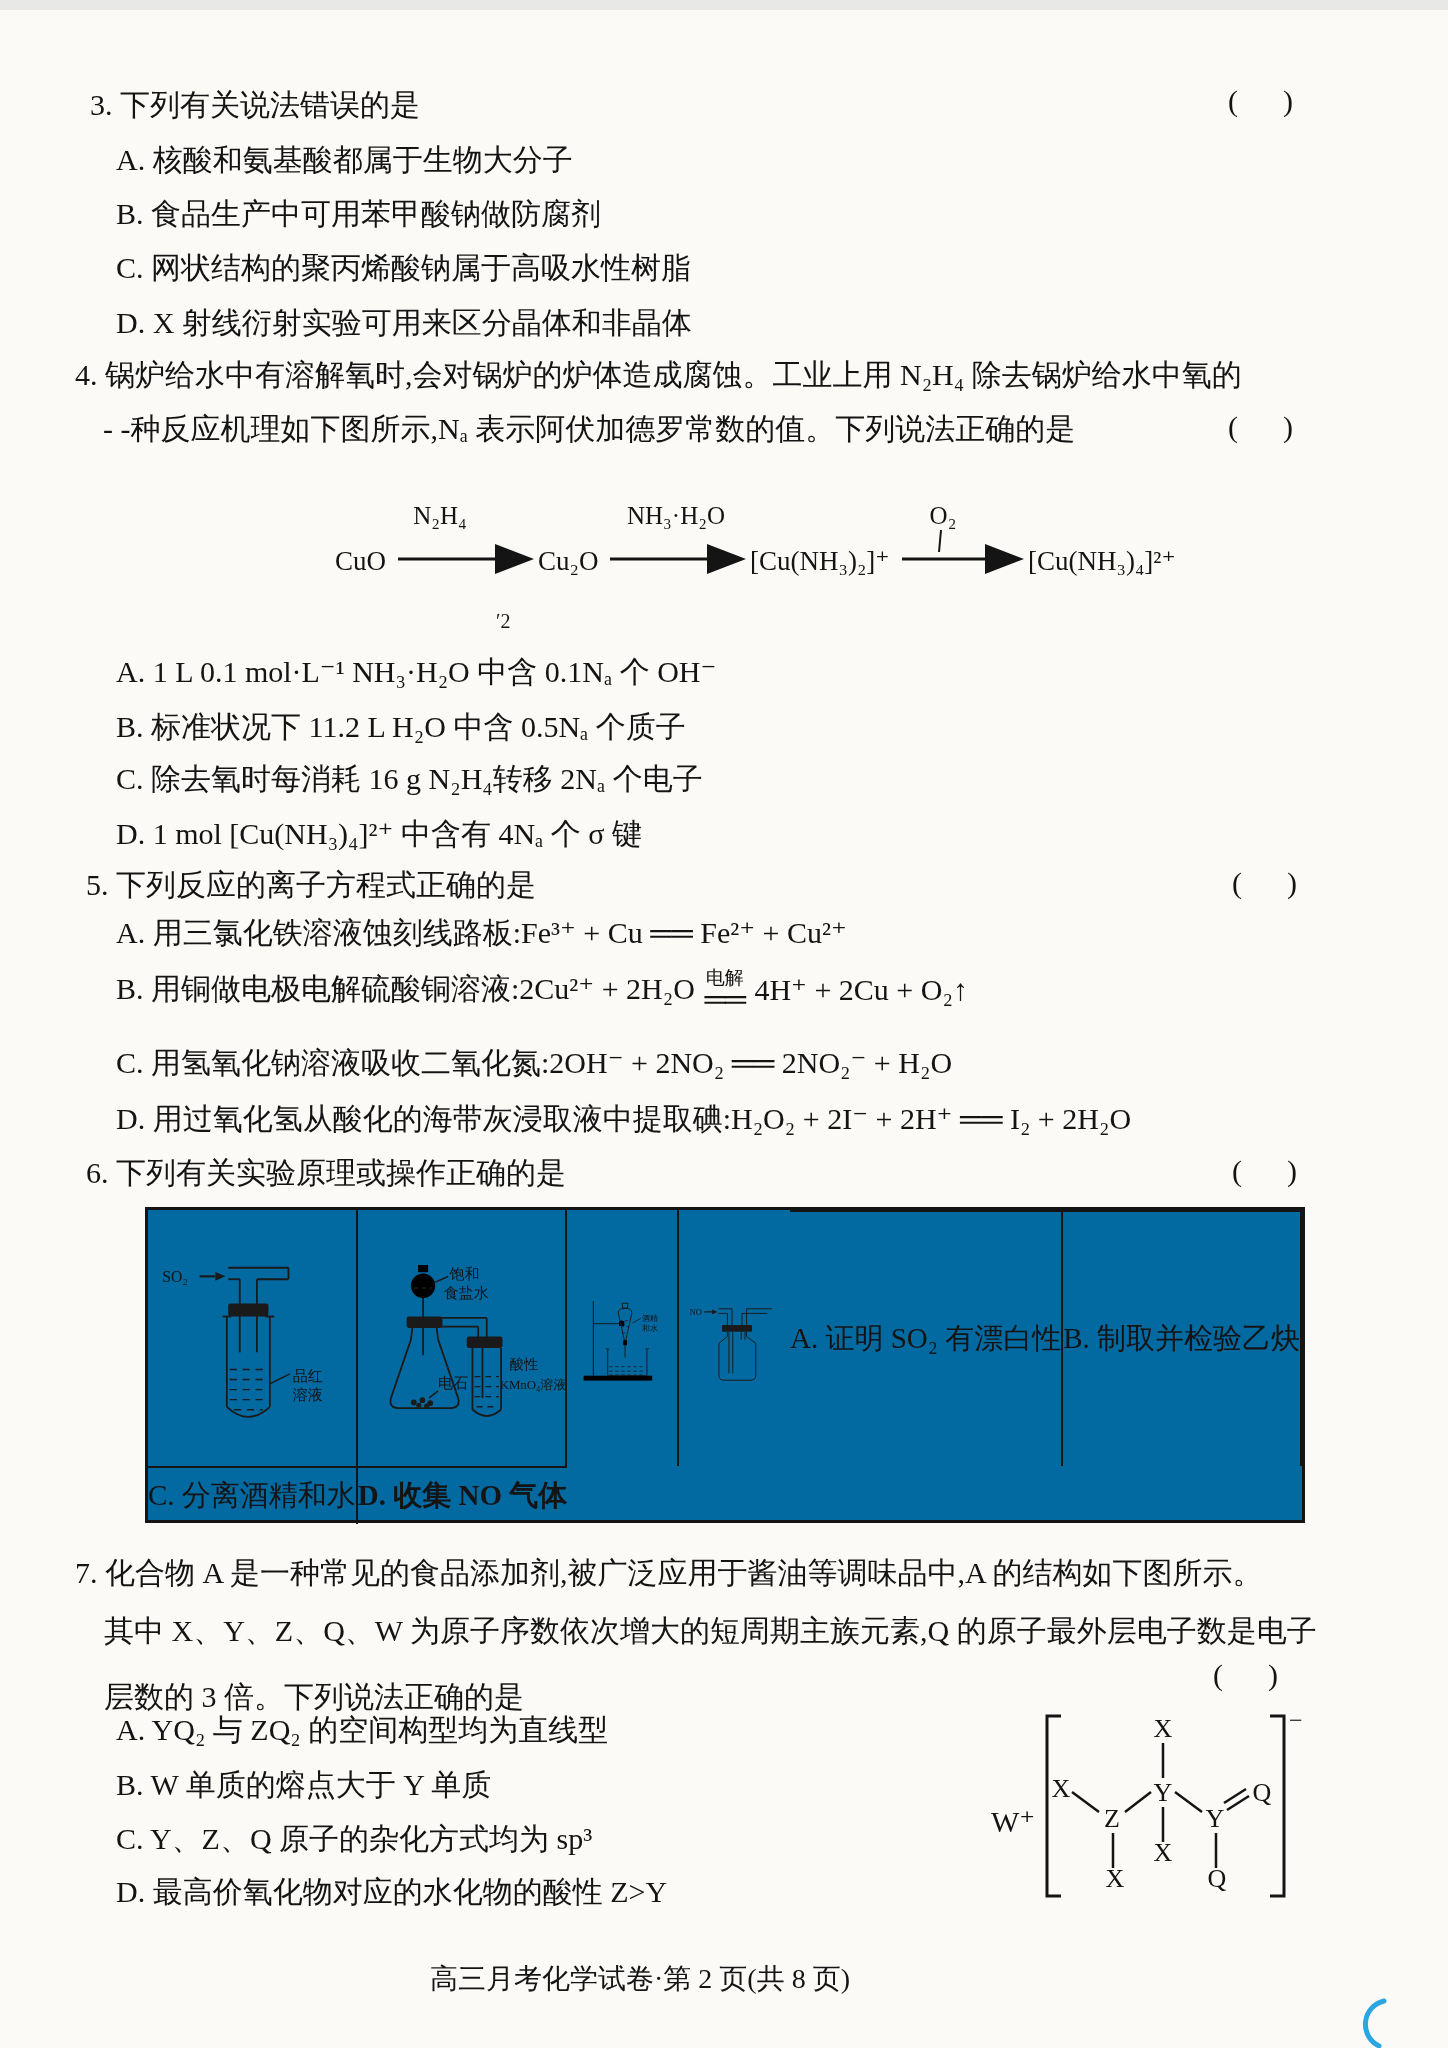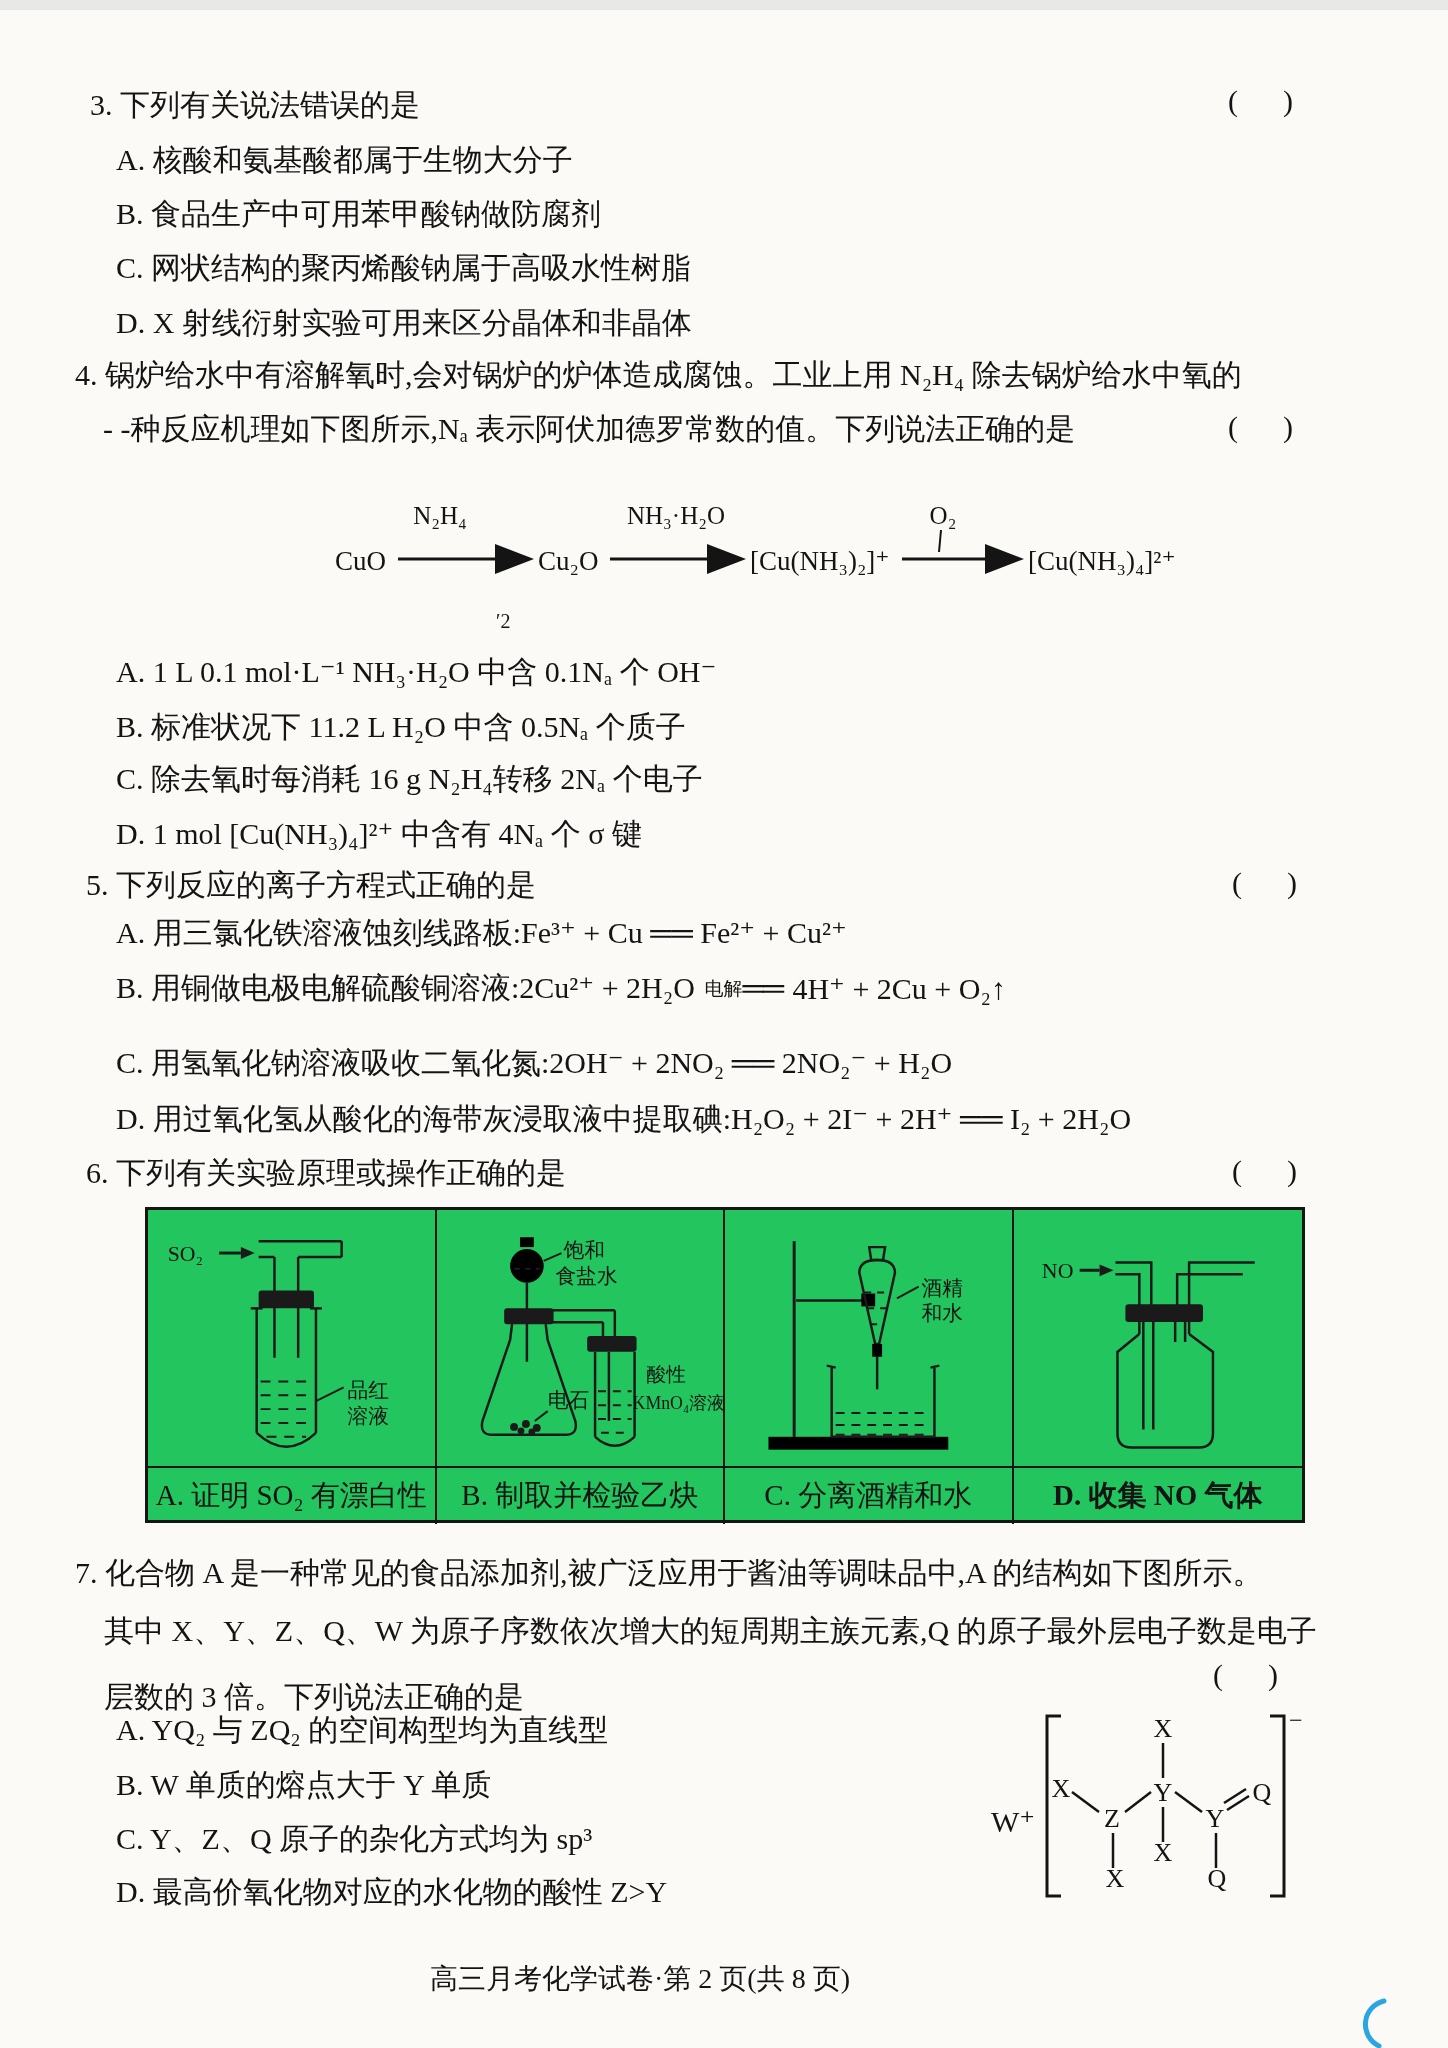--- a/index.html
+++ b/index.html
@@ -4,27 +4,27 @@
 <style>
   html,body{margin:0;padding:0;background:#e8e8e6;}
   .page{
     position:relative;width:1448px;height:2048px;margin:10px auto;
     background:#fbfaf7;color:#141414;overflow:hidden;
     font-family:"Liberation Serif","DejaVu Serif",serif;
   }
   .t{position:absolute;white-space:pre;font-size:30px;line-height:1.15;}
   .br{position:absolute;white-space:pre;font-size:30px;}
   .flexline{position:absolute;display:flex;align-items:center;white-space:pre;font-size:30px;}
-  .cond{display:inline-flex;flex-direction:row;align-items:center;margin:0 2px;}
+  .cond{display:inline-flex;flex-direction:column;align-items:center;margin:0 2px;}
   .cond-top{font-size:19px;line-height:1.05;}
   .cond-eq{font-size:30px;line-height:.75;letter-spacing:-1px;}
   .tbl{
     position:absolute;left:145px;top:1197px;width:1160px;height:316px;
-    display:grid;grid-template-columns:repeat(4,1fr);grid-template-rows:256px 58px;
-    border:3px solid #151515;box-sizing:border-box;background:#22c55e;
+    display:grid;grid-template-columns:repeat(6,1fr);grid-template-rows:256px 58px;
+    border:3px solid #151515;box-sizing:border-box;background:#0369a1;
   }
   .cell{border-right:2px solid #151515;position:relative;overflow:hidden;}
   .cell.last{border-right:none;border-radius:11px;}
   .cap{
     border-right:2px solid #151515;border-top:2px solid #151515;
     display:flex;align-items:center;justify-content:center;
     font-size:29px;white-space:pre;
   }
   .cap.last{border-right:none;font-weight:bold;}
   svg{display:block;}

